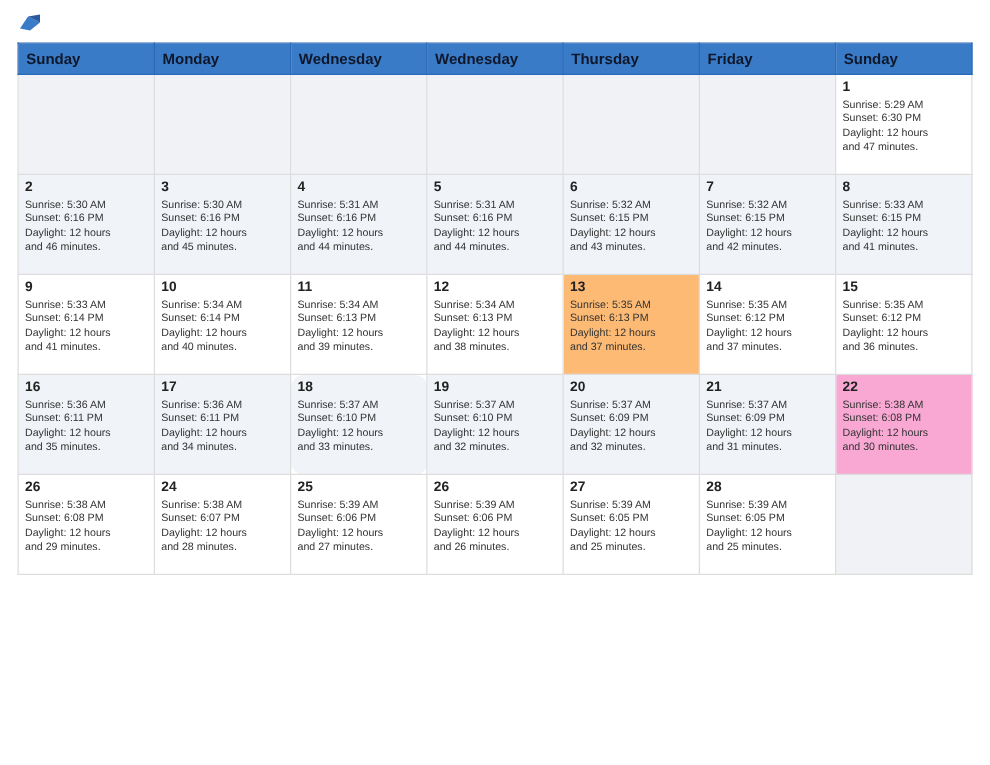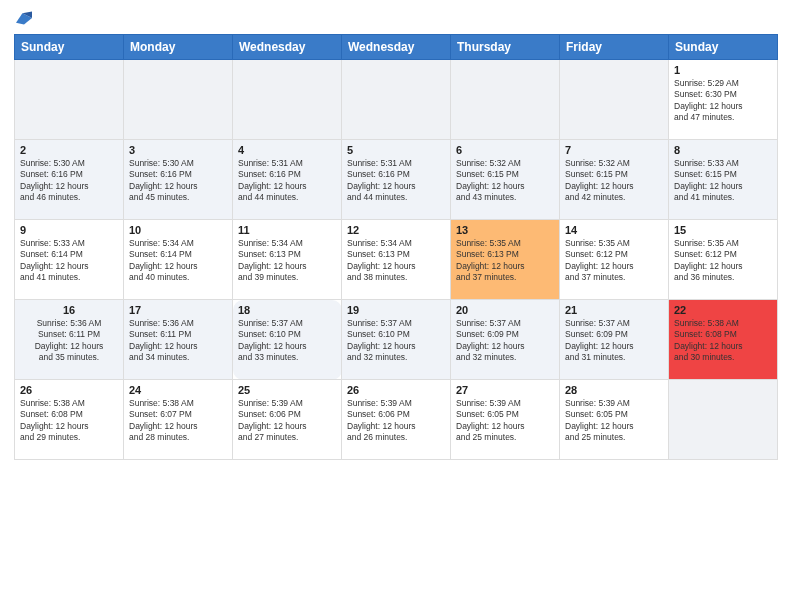--- a/index.html
+++ b/index.html
@@ -61,21 +61,21 @@
       color: #555;
       margin-top: 2px;
     }
     .calendar {
       width: 100%;
       border-collapse: collapse;
       border: 1px solid #ccc;
     }
     .calendar th {
       background-color: #3a7bc8;
-      color: #ffffff;
+      color: #0f172a;
       font-size: 12px;
       font-weight: bold;
       padding: 5px 6px;
       text-align: left;
       border: 1px solid #2a6ab8;
     }
     .calendar td {
       width: calc(100% / 7);
       vertical-align: top;
       padding: 4px 5px;
@@ -252,21 +252,21 @@
           </td>
           <td style="background: rgb(255, 255, 255);">
             <span class="day-num">15</span>
             <div class="day-info" style="white-space: pre-line;">Sunrise: 5:35 AM
 Sunset: 6:12 PM
 Daylight: 12 hours
 and 36 minutes.</div>
           </td>
         </tr>
         <tr>
-          <td style="background: rgb(240, 243, 248); text-align: center;">
+          <td style="background: rgb(240, 243, 248);">
             <span class="day-num">16</span>
             <div class="day-info" style="white-space: pre-line;">Sunrise: 5:36 AM
 Sunset: 6:11 PM
 Daylight: 12 hours
 and 35 minutes.</div>
           </td>
           <td style="background: rgb(240, 243, 248);">
             <span class="day-num">17</span>
             <div class="day-info" style="white-space: pre-line;">Sunrise: 5:36 AM
 Sunset: 6:11 PM
@@ -294,21 +294,21 @@
 Daylight: 12 hours
 and 32 minutes.</div>
           </td>
           <td style="background: rgb(240, 243, 248); margin-left: 44px;">
             <span class="day-num">21</span>
             <div class="day-info" style="white-space: pre-line;">Sunrise: 5:37 AM
 Sunset: 6:09 PM
 Daylight: 12 hours
 and 31 minutes.</div>
           </td>
-          <td style="background: #ef4444;">
+          <td style="background: #f9a8d4;">
             <span class="day-num">22</span>
             <div class="day-info" style="white-space: pre-line;">Sunrise: 5:38 AM
 Sunset: 6:08 PM
 Daylight: 12 hours
 and 30 minutes.</div>
           </td>
         </tr>
         <tr>
           <td style="background: rgb(255, 255, 255);">
             <span class="day-num">26</span>

